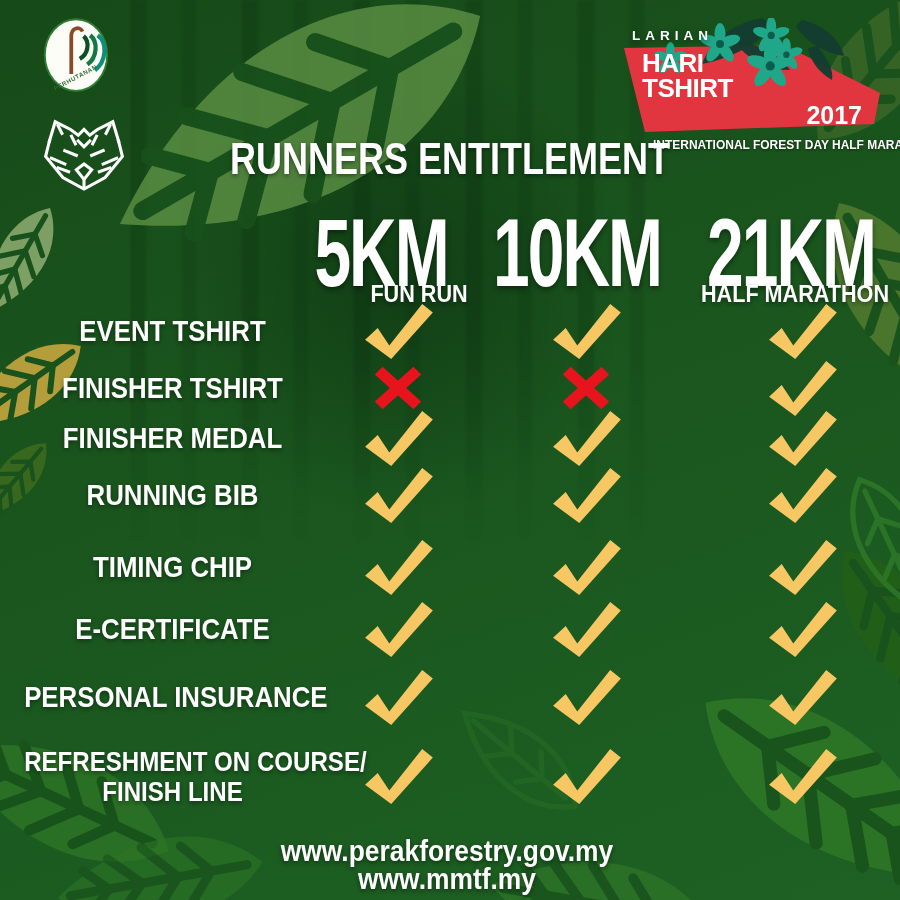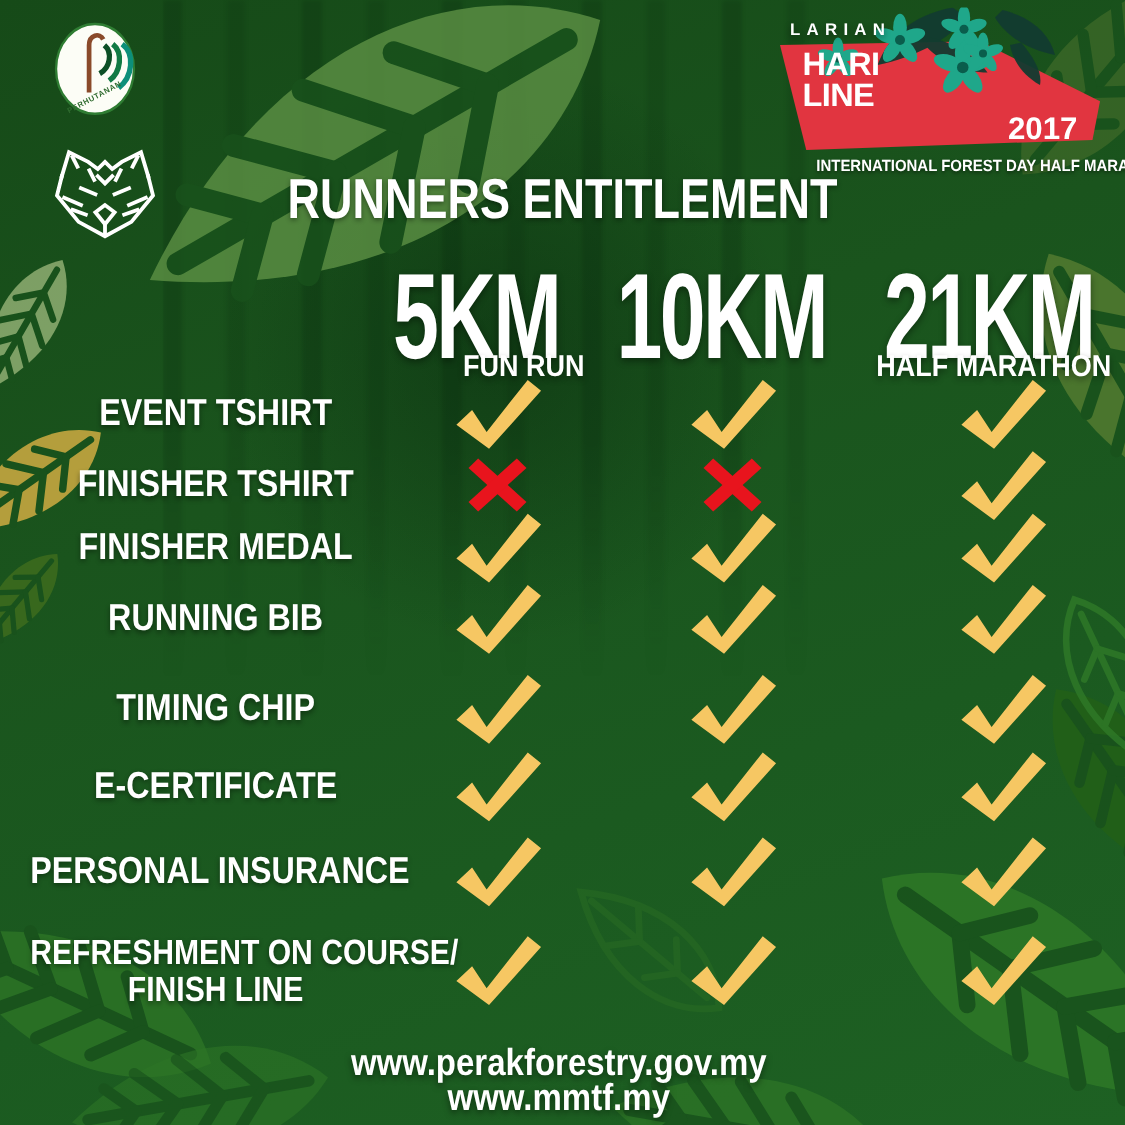--- a/index.html
+++ b/index.html
@@ -40,21 +40,21 @@
     transform:scaleX(.86);text-shadow:0 2px 5px rgba(0,12,0,.45);}
   .row-label.two-line{font-size:28px;line-height:1.07;}
   .mark{position:absolute;width:74px;height:60px;transform:translateX(-50%);}
   .mark svg{display:block;margin:0 auto;}
   .check-path{fill:var(--gold,#f6c763);}
   .cross-path{fill:var(--red-x,#e8141d);}
   
   #perhutanan-logo{left:42px;top:13px;width:68px;height:88px;}
   #tiger-logo{left:36px;top:112px;width:96px;height:82px;}
   
-  #event-banner{left:612px;top:6px;width:288px;height:146px;text-decoration:underline;}
+  #event-banner{left:612px;top:18px;width:288px;height:146px;text-decoration:underline;}
   #event-banner .btxt{position:absolute;font-weight:800;color:#fff;line-height:1;white-space:nowrap;}
   .b-pre{left:20px;top:11px;font-size:13.5px;letter-spacing:5px;}
   .b-l1{left:30px;top:32px;font-size:26px;letter-spacing:-.5px;}
   .b-l2{left:30px;top:57px;font-size:26px;letter-spacing:-.5px;}
   .b-l3{left:30px;top:83px;font-size:26px;letter-spacing:-.5px;}
   .b-year{right:38px;top:85px;font-size:25px;}
   .b-sub{left:30px;width:276px;top:120px;text-align:center;font-size:13px;
     transform:scaleX(.92);text-shadow:0 1px 3px rgba(0,12,0,.5);}
   
   .site{position:absolute;left:447px;font-size:30px;font-weight:800;line-height:1;color:#fff;
@@ -160,21 +160,21 @@
           <circle r="4" fill="#0a5d4c"></circle>
         </g>
         <use href="#fl" transform="translate(34,18) scale(1.15)"></use>
         <use href="#fl" transform="translate(62,-6) scale(.9)"></use>
         <use href="#fl" transform="translate(88,16) scale(.8)"></use>
         <use href="#fl" transform="translate(-28,20) scale(.8)"></use>
       </g>
     </svg>
     <div class="btxt b-pre tsh">LARIAN</div>
     <div class="btxt b-l1">HARI</div>
-    <div class="btxt b-l2">LINE</div>
+    <div class="btxt b-l2">TSHIRT</div>
     <div class="btxt b-year">2017</div>
     <div class="btxt b-sub">INTERNATIONAL FOREST DAY HALF MARATHON</div>
   </div>
 
   <div id="runners-title" class="abs tsh">RUNNERS ENTITLEMENT</div>
 
   <div id="col-headers">
       <div class="dist" style="left: 381px;">5KM</div>
       <div class="subt" style="left: 419px;">FUN RUN</div>
       <div class="dist" style="left: 577px;">10KM</div>

